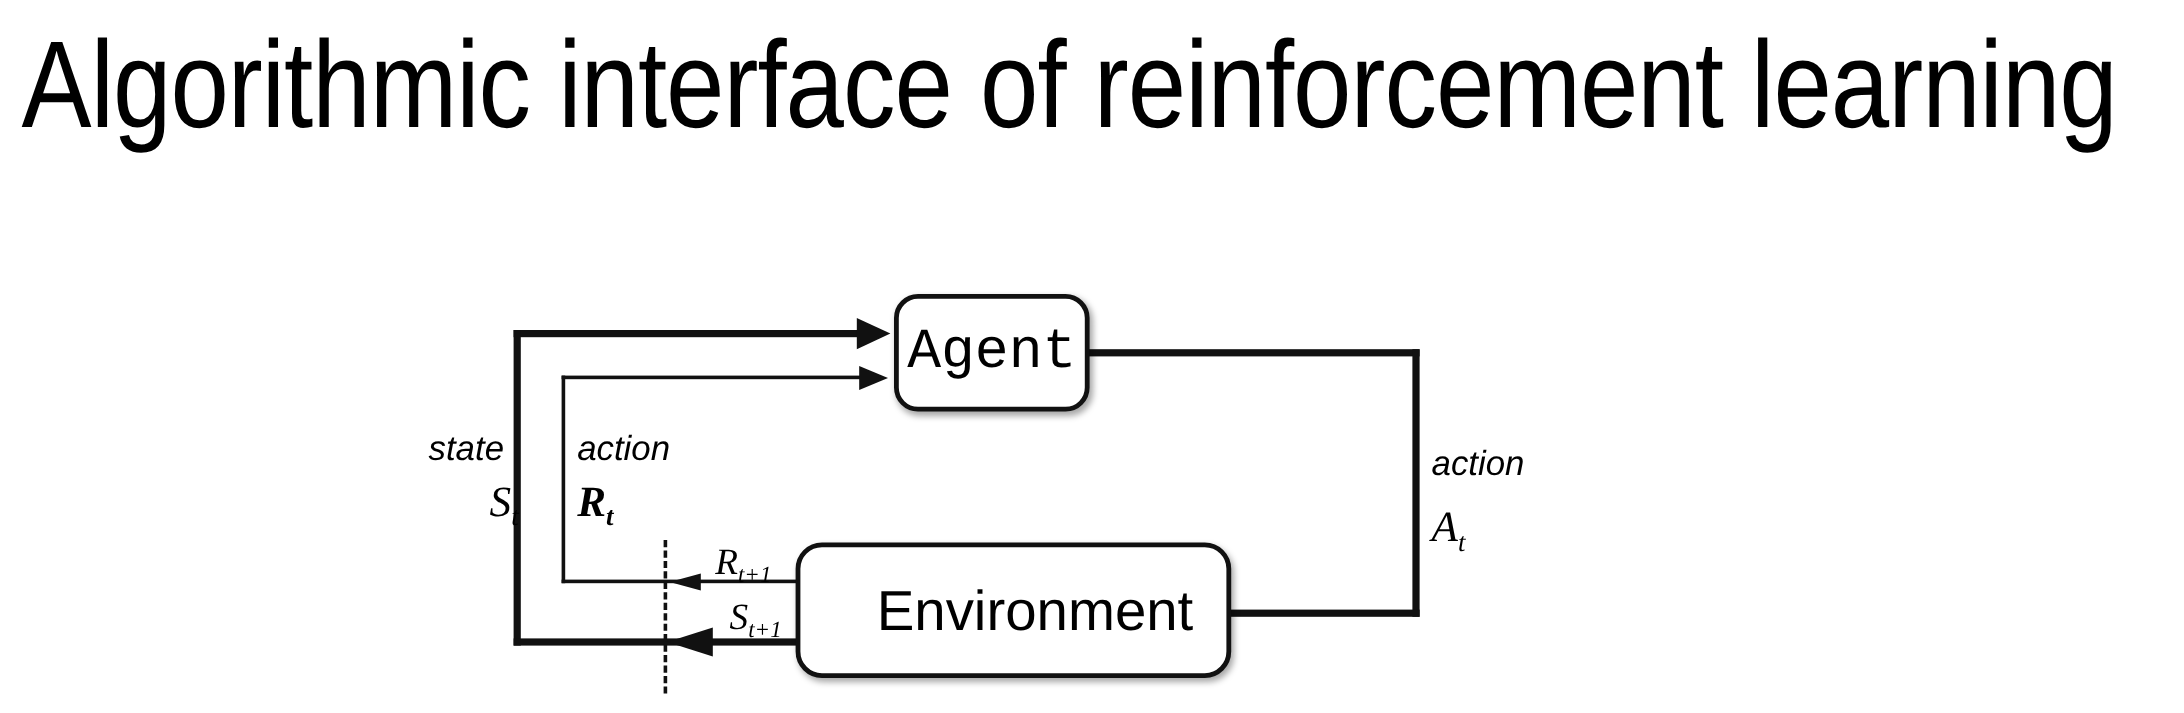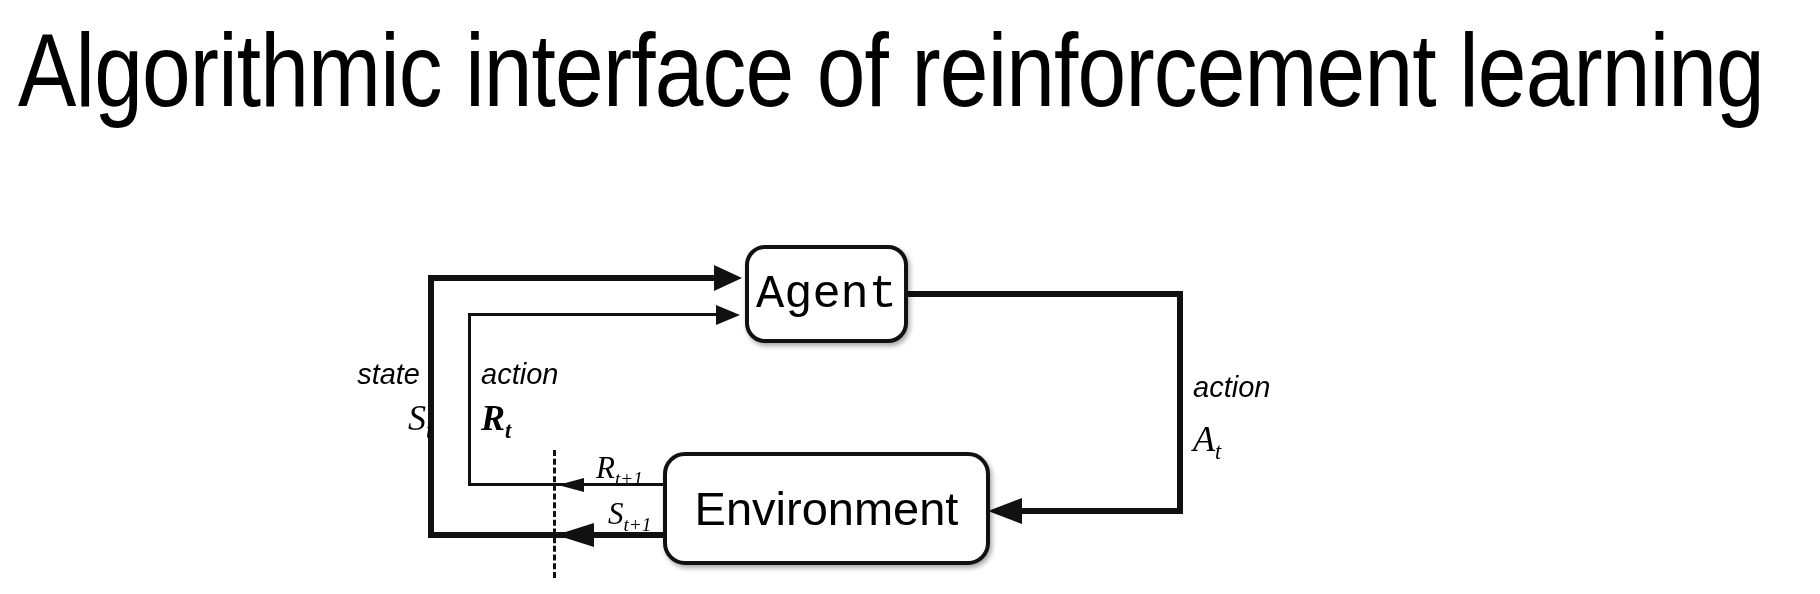--- a/index.html
+++ b/index.html
@@ -33,21 +33,21 @@
   
   .node{
     background:#ffffff;
     border:4px solid var(--stroke);
     display:flex;align-items:center;justify-content:center;
     box-shadow:2px 3px 5px rgba(0,0,0,0.35);
     font-size:47px;
     color:var(--text);
   }
   .node.agent{left:745px;top:245px;width:155px;height:90px;border-radius:20px;font-family:Liberation Mono, monospace;}
-  .node.environment{left:663px;top:452px;width:319px;height:105px;border-radius:22px;}
+  .node.environment{left:663px;top:452px;width:319px;height:105px;border-radius:22px;padding-left:36px;}
 
   
   .line{background:var(--stroke);}
   .dashedline{
     left:553px;top:450px;height:128px;width:0;
     border-left:3px dashed var(--stroke);
   }
 
   
   .arrow{width:0;height:0;}

